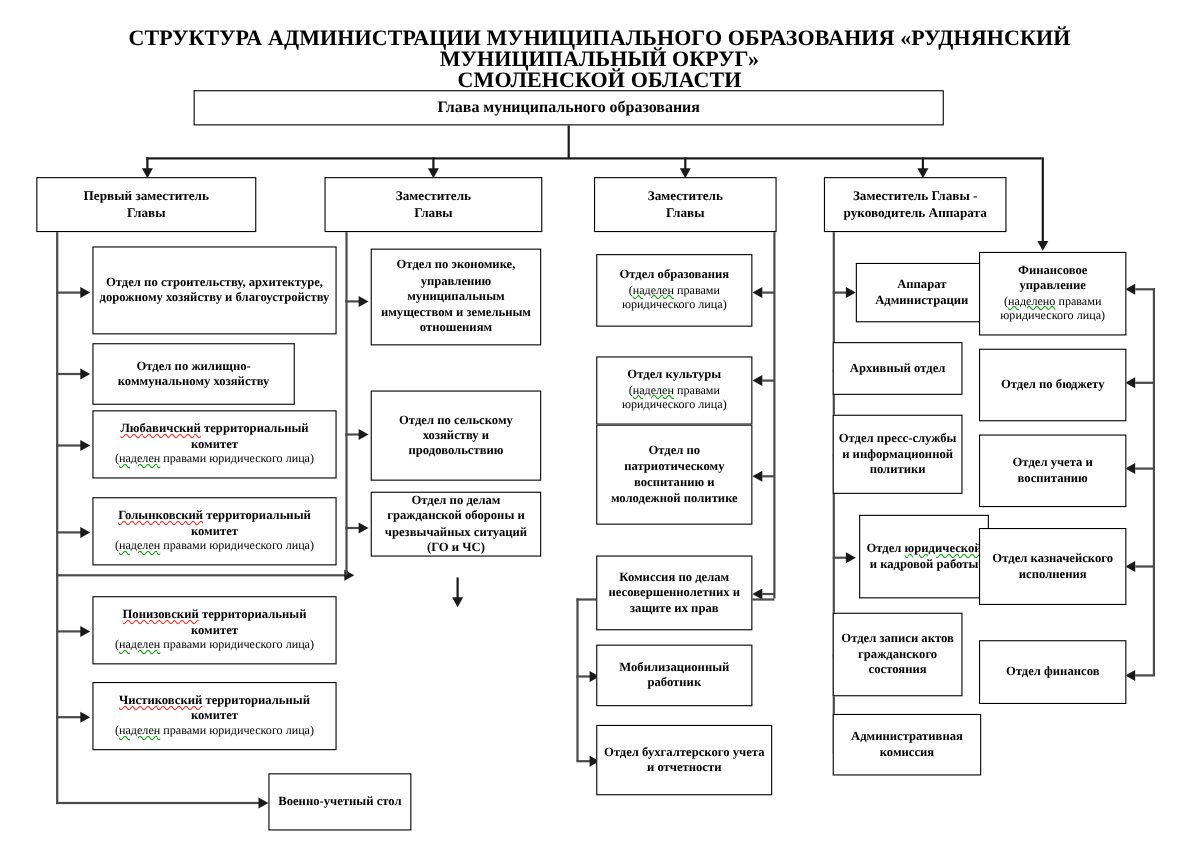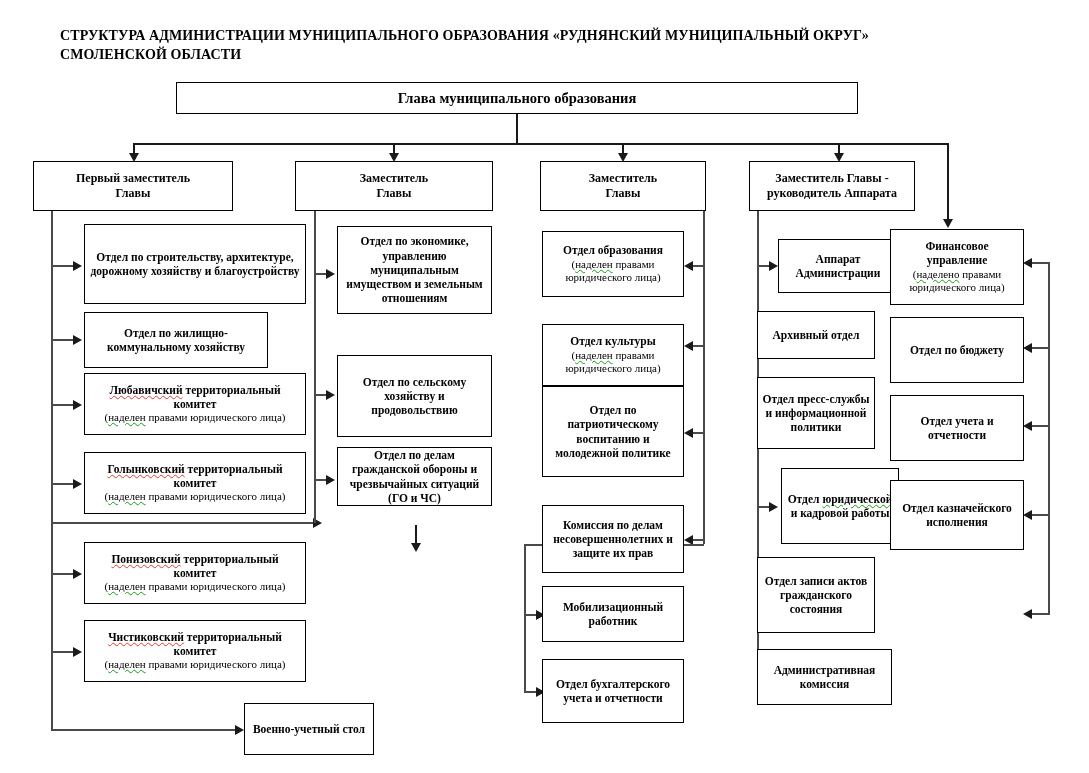--- a/index.html
+++ b/index.html
@@ -9,24 +9,24 @@
     font-family: "Liberation Serif", serif;
     color: #000000;
     position: relative;
     overflow: hidden;
   }
   #canvas { position: relative; width: 1089px; height: 773px; }
 
   .title {
     position: absolute;
     left: 60px; top: 26px; width: 970px;
-    text-align: left;
+    text-align: center;
     font-family: "Liberation Serif", serif;
     font-weight: bold;
-    font-size: 14px;
+    font-size: 20px;
     line-height: 19px;
     letter-spacing: 0.1px;
   }
 
   .box {
     position: absolute;
     border: 1.6px solid #000;
     background: #fff;
     display: flex;
     align-items: center;
@@ -267,21 +267,21 @@
   </div>
 
   <div class="box" style="left:542px; top:505px; width:142px; height:68px;">
     <div class="inner">Комиссия по делам несовершеннолетних и защите их прав</div>
   </div>
 
   <div class="box" style="left:542px; top:586px; width:142px; height:56px;">
     <div class="inner">Мобилизационный работник</div>
   </div>
 
-  <div class="box" style="left:542px; top:659px; width:142px; height:64px;">
+  <div class="box" style="left:542px; top:659px; width:160px; height:64px;">
     <div class="inner">Отдел бухгалтерского учета и отчетности</div>
   </div>
 
   <div class="ln v" style="left:757px; top:211px; height:472px;"></div>
   <div class="ln h" style="left:757px; top:265px; width:14px;"></div>
   <div class="arrow right" style="left:769px; top:261px;"></div>
   <div class="ln h" style="left:757px; top:336px; width:14px;"></div>
   <div class="arrow right" style="left:769px; top:332px;"></div>
   <div class="ln h" style="left:757px; top:413px; width:14px;"></div>
   <div class="arrow right" style="left:769px; top:409px;"></div>
@@ -333,21 +333,24 @@
       <div>Финансовое управление</div>
       <div class="sub">(<span class="sq-green">наделено</span><span> правами юридического лица</span>)</div>
     </div>
   </div>
 
   <div class="box" style="left:890px; top:317px; width:134px; height:66px;">
     <div class="inner">Отдел по бюджету</div>
   </div>
 
   <div class="box" style="left:890px; top:395px; width:134px; height:66px;">
-    <div class="inner">Отдел учета и отчетности</div>
+    <div class="inner">Отдел учета и воспитанию</div>
   </div>
 
   <div class="box" style="left:890px; top:480px; width:134px; height:70px;">
     <div class="inner">Отдел казначейского исполнения</div>
   </div>
 
+  <div class="box" style="left:890px; top:582px; width:134px; height:58px;">
+    <div class="inner">Отдел финансов</div>
+  </div>
 
 </div>
 
 </body></html>

